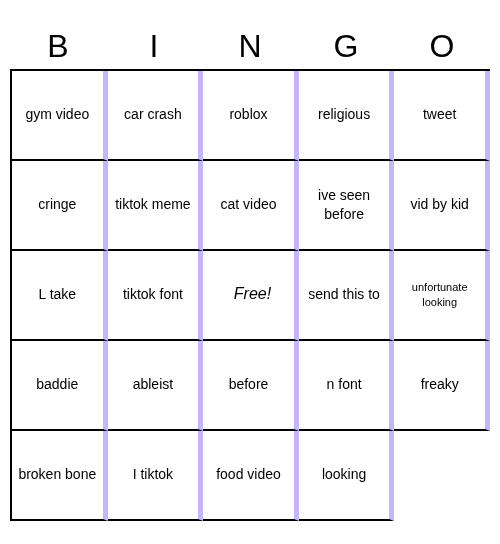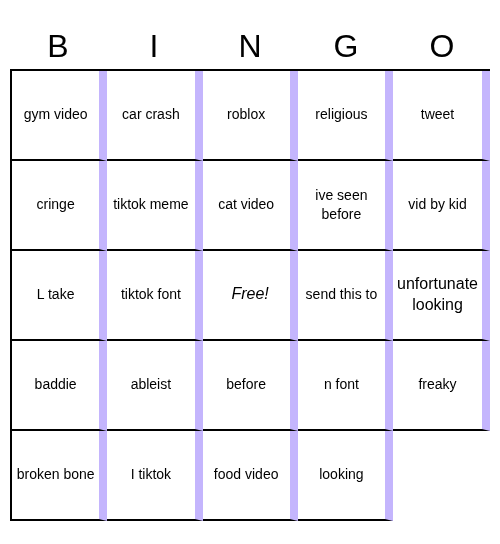--- a/index.html
+++ b/index.html
@@ -39,40 +39,40 @@
     }
 
     .bingo-grid {
       display: grid;
       grid-template-columns: repeat(5, 1fr);
       border-left: 2px solid black;
       border-top: 2px solid black;
     }
 
     .bingo-cell {
-      border-right: 8px solid #c4b5fd;
+      border-right: 5px solid #c4b5fd;
       border-bottom: 2px solid black;
       display: flex;
       align-items: center;
       justify-content: center;
       text-align: center;
       padding: 4px;
       min-height: 90px;
       font-size: 14px;
       line-height: 1.3;
     }
 
     .bingo-cell.free {
       font-style: italic;
       font-size: 16px;
       padding-left: 12px;
     }
 
     .bingo-cell.small-text {
-      font-size: 16px;
+      font-size: 11px;
       text-align: center;
     }
   </style>
 </head>
 <body>
 
 <div class="bingo-container">
   <div class="bingo-header">
   <div class="bingo-header-cell">B</div>
       <div class="bingo-header-cell">I</div>

